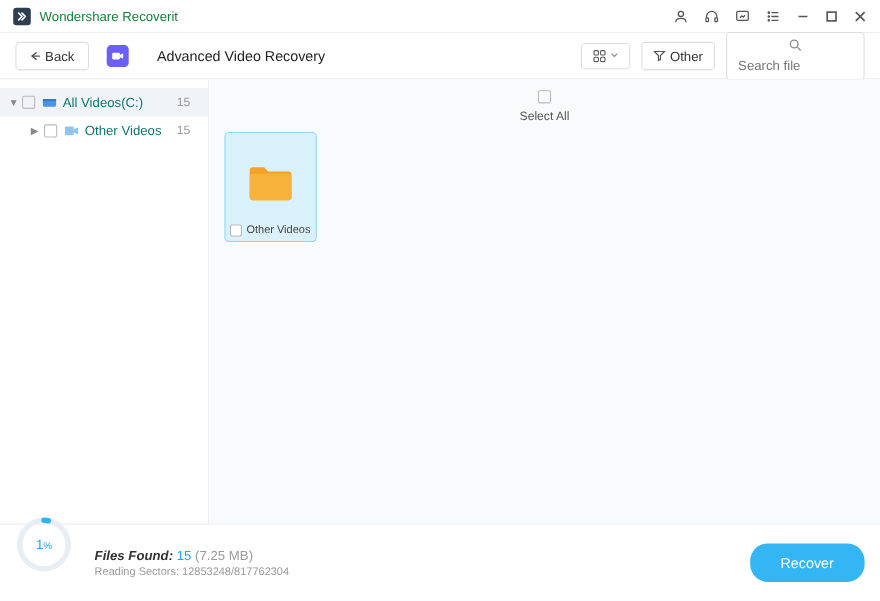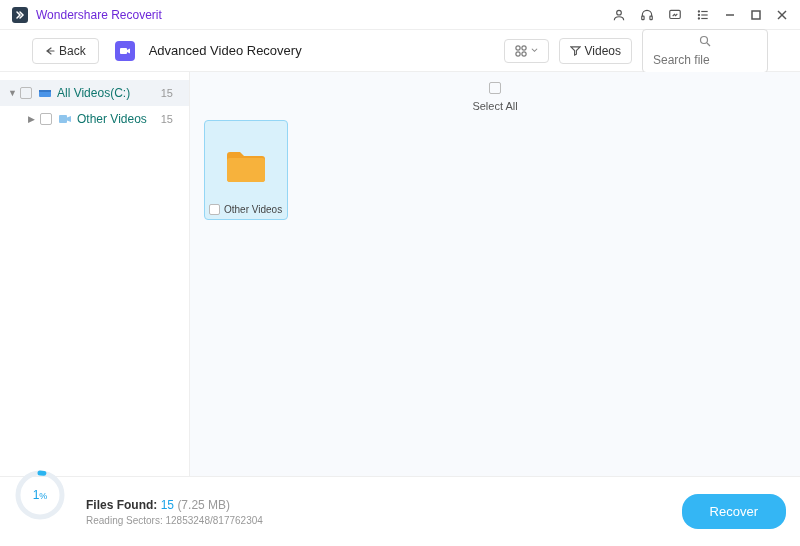--- a/index.html
+++ b/index.html
@@ -2,29 +2,29 @@
 <html><head>
   <meta charset="utf-8">
   <style>
     * { margin: 0; padding: 0; box-sizing: border-box; }
     body { font-family: -apple-system, BlinkMacSystemFont, "Segoe UI", Arial, sans-serif; font-size: 12px; color: #333; background: #fff; width: 800px; height: 546px; overflow: hidden; display: flex; flex-direction: column; }
     
     
     .titlebar { height: 30px; display: flex; align-items: center; padding: 0 12px; border-bottom: 1px solid #eee; }
     .logo { width: 16px; height: 16px; background: #2c3e50; border-radius: 3px; display: flex; align-items: center; justify-content: center; margin-right: 8px; }
     .logo svg { width: 10px; height: 10px; }
-    .app-title { font-size: 12px; color: #6d28d9; flex: 1; }
+    .app-title { font-size: 12px; color: #15803d; flex: 1; }
     .titlebar-icons { display: flex; gap: 14px; align-items: center; }
     .titlebar-icons span { color: #666; cursor: pointer; font-size: 14px; display: flex; align-items: center; }
     
     
-    .toolbar { height: 42px; display: flex; align-items: center; padding: 0 32px; gap: 10px; border-bottom: 1px solid #eee; }
+    .toolbar { height: 42px; display: flex; align-items: center; padding: 0 14px; gap: 10px; border-bottom: 1px solid #eee; }
     .back-btn { display: flex; align-items: center; gap: 4px; padding: 5px 12px; border: 1px solid #ddd; border-radius: 4px; cursor: pointer; font-size: 12px; background: #fff; }
     .avr-icon { width: 20px; height: 20px; background: #6b5ff5; border-radius: 4px; display: flex; align-items: center; justify-content: center; margin-left: 6px; }
-    .avr-title { font-size: 13px; font-weight: 500; color: #222; margin-left: 4px; }
+    .avr-title { font-size: 13px; font-weight: 500; color: #222; margin-left: 16px; }
     .toolbar-spacer { flex: 1; }
     .view-btn, .filter-btn { display: flex; align-items: center; gap: 4px; padding: 5px 10px; border: 1px solid #ddd; border-radius: 4px; cursor: pointer; font-size: 12px; background: #fff; }
     .search-box { display: flex; align-items: center; gap: 6px; padding: 5px 10px; border: 1px solid #ddd; border-radius: 4px; width: 126px; background: #fff; flex-direction: column; }
     .search-box input { border: none; outline: none; font-size: 12px; width: 100%; background: transparent; }
     
     
     .main { flex: 1; display: flex; overflow: hidden; }
     
     
     .sidebar { width: 190px; border-right: 1px solid #eee; padding-top: 8px; }
@@ -146,21 +146,21 @@
         <rect x="7" y="7" width="4" height="4" fill="none" stroke="#555" rx="1"></rect>
       </svg>
     <svg width="7" height="7" viewBox="0 0 8 8">
         <path d="M1 2 L4 5 L7 2" stroke="#888" stroke-width="1.2" fill="none"></path>
       </svg>
   </div>
   <div class="filter-btn">
     <svg width="11" height="11" viewBox="0 0 12 12">
         <path d="M1 2 H11 L7 6 V10 L5 11 V6 Z" fill="none" stroke="#555" stroke-width="1.2"></path>
       </svg>
-    <span>Videos</span>
+    <span>Other</span>
   </div>
   <div class="search-box">
     <svg width="12" height="12" viewBox="0 0 12 12">
         <circle cx="5" cy="5" r="3.5" fill="none" stroke="#888" stroke-width="1.2"></circle>
         <line x1="8" y1="8" x2="11" y2="11" stroke="#888" stroke-width="1.2"></line>
       </svg>
     <input type="text" placeholder="Search file" style="">
   </div>
 </div>
 
@@ -233,21 +233,21 @@
         </span>
       <span>
           <svg width="9" height="9" viewBox="0 0 9 9">
             <rect x="1" y="1" width="7" height="7" fill="#888"></rect>
           </svg>
         </span>
     </div>
   </div>
   <div class="status" style="margin-left:6px;">
     <div class="status-line1">
-      <span style="font-weight:600;">Files Found: </span><span class="count">15</span>
+      <span style="font-weight:600;font-style:italic;">Files Found: </span><span class="count">15</span>
       <span class="size">(7.25 MB)</span>
     </div>
     <div class="status-line2">
       <span>Reading Sectors: </span><span>12853248/817762304</span>
     </div>
   </div>
   <button class="recover-btn">Recover</button>
 </div>
 
 </body></html>

